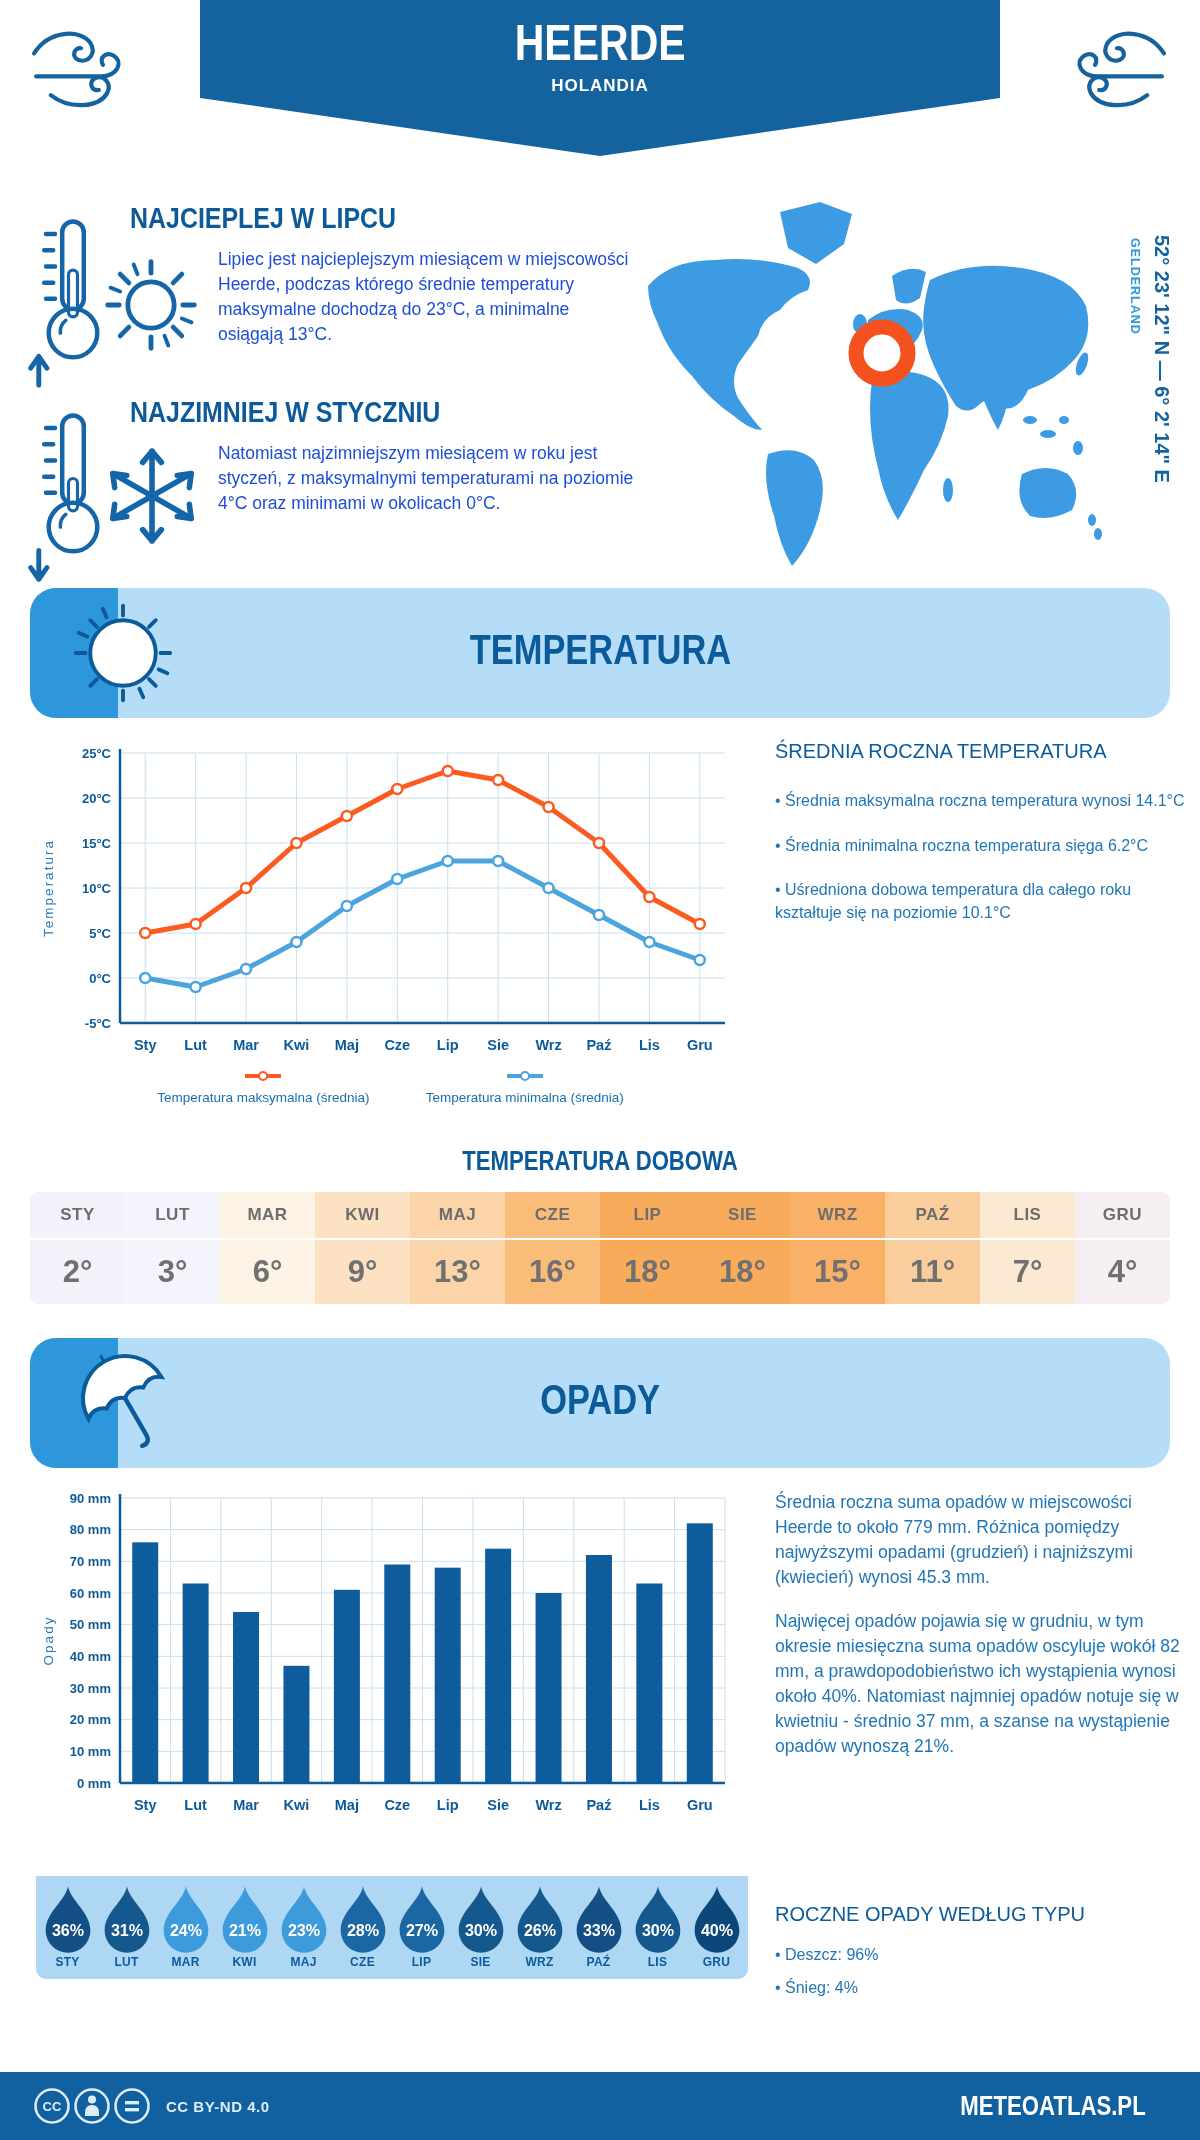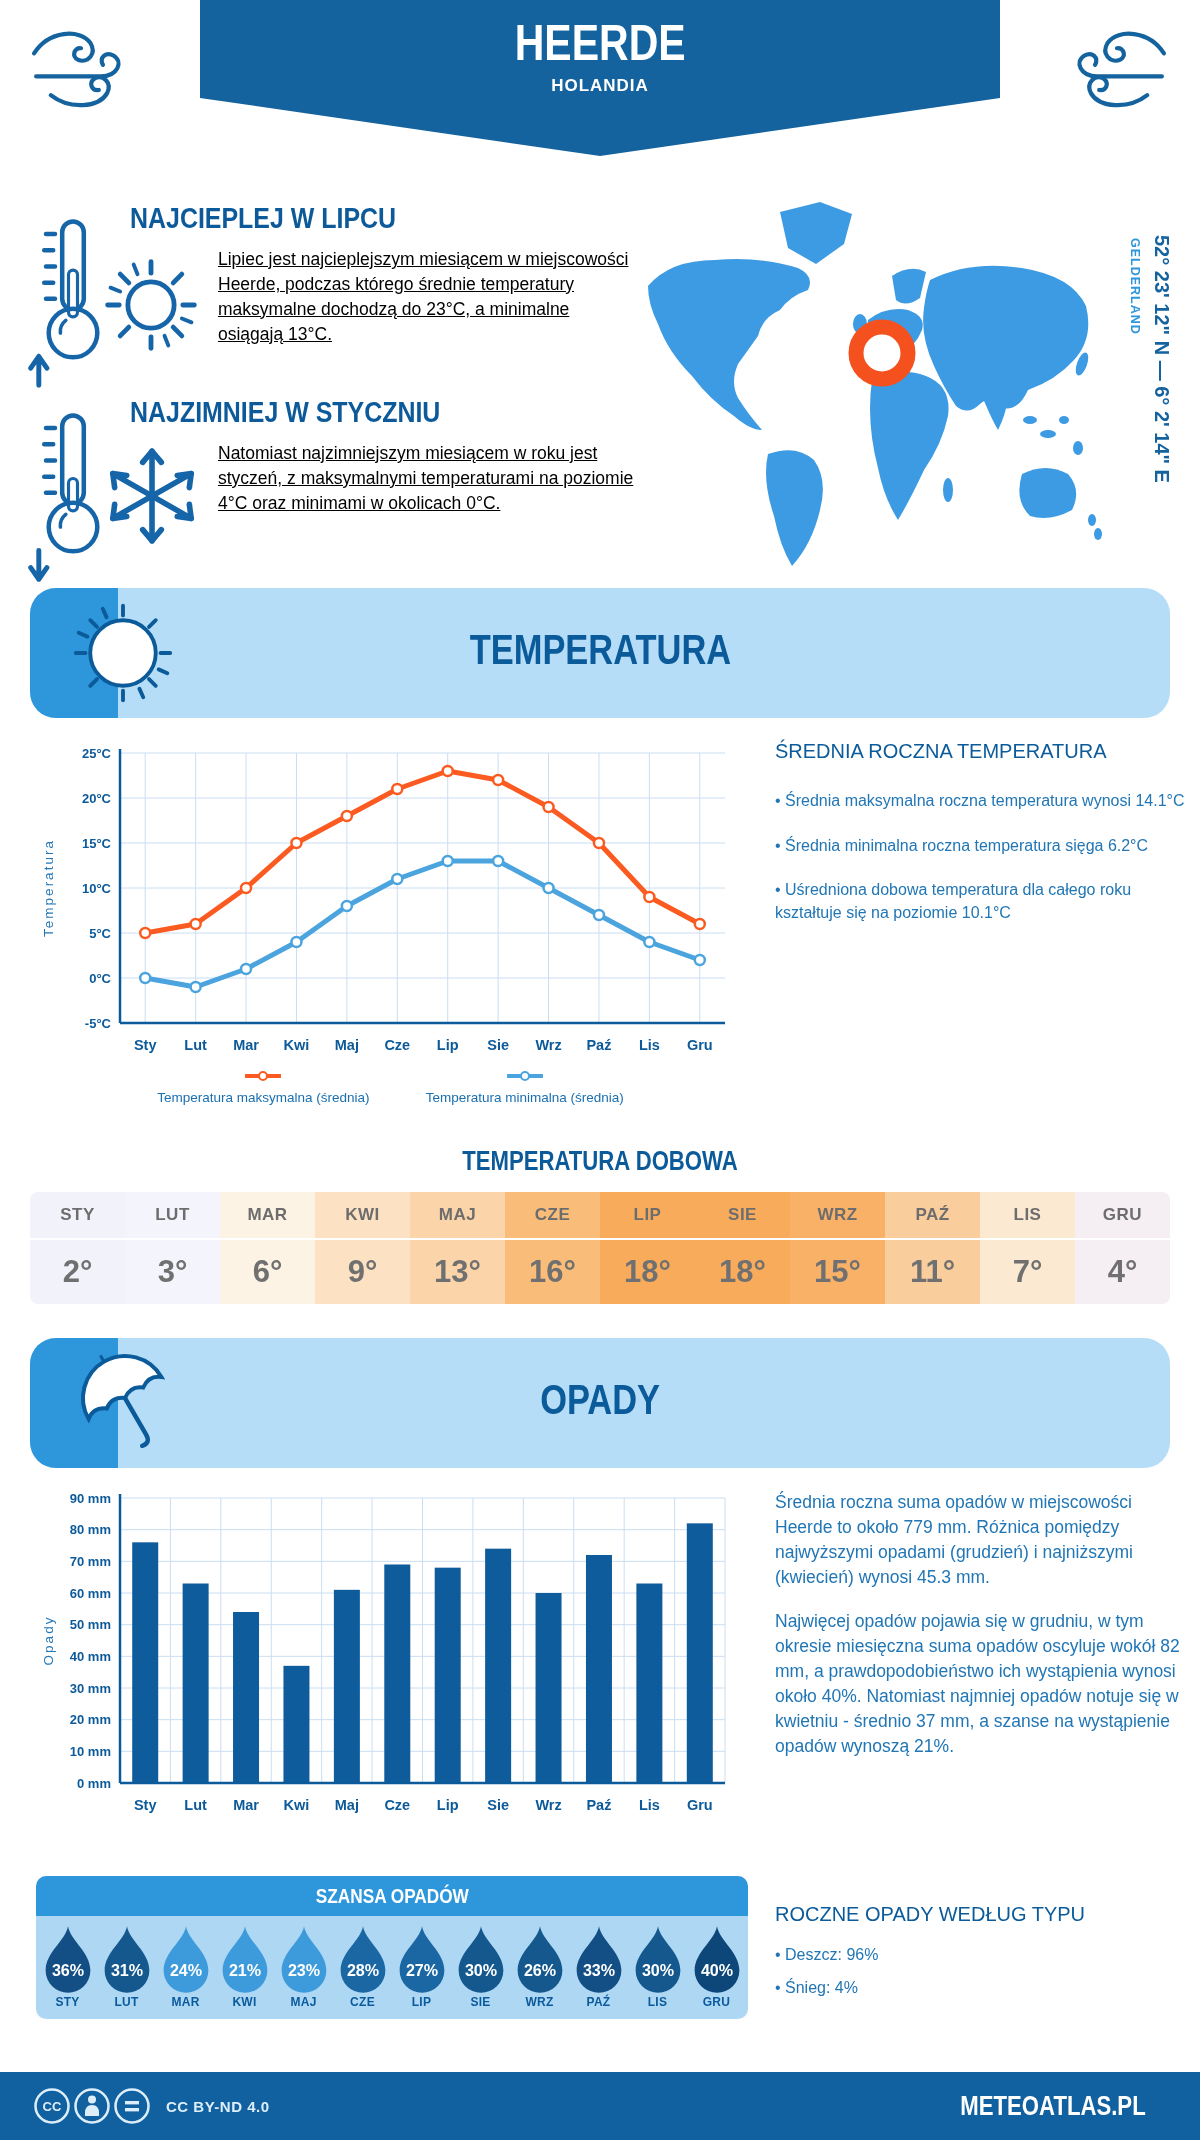--- a/index.html
+++ b/index.html
@@ -5,21 +5,21 @@
   html,body{margin:0;padding:0;background:#fff;}
   body{font-family:"Liberation Sans",sans-serif;}
   .page{position:relative;width:1200px;height:2140px;background:#fff;overflow:hidden;}
   .abs{position:absolute;}
   .cond{display:inline-block;transform:scaleX(.82);transform-origin:50% 50%;}
   .condL{display:inline-block;transform:scaleX(.86);transform-origin:0 50%;}
   .hdr-band{left:200px;top:0;width:800px;height:156px;}
   .hdr-title{left:200px;top:14px;width:800px;text-align:center;color:#fff;font-size:50px;font-weight:bold;}
   .hdr-sub{left:200px;top:76px;width:800px;text-align:center;color:#fff;font-size:17px;font-weight:bold;letter-spacing:1px;}
   .intro-title{font-size:29px;font-weight:bold;color:#0C5A9A;white-space:nowrap;}
-  .intro-text{font-size:17.5px;line-height:1.42;color:#000000;text-decoration:underline;}
+  .intro-text{font-size:17.5px;line-height:1.42;color:#1d4ed8;}
   .v-coords{left:1150px;top:235px;height:420px;writing-mode:vertical-rl;font-size:20px;font-weight:bold;color:#15639E;white-space:nowrap;}
   .v-region{left:1128px;top:238px;height:300px;writing-mode:vertical-rl;font-size:12.5px;font-weight:bold;color:#2E96DB;letter-spacing:1px;white-space:nowrap;}
   .banner{left:30px;top:588px;width:1140px;height:130px;background:#B5DDF8;border-radius:26px;}
   .banner .accent{position:absolute;left:0;top:0;width:88px;height:130px;background:#2E96DB;border-radius:26px 0 0 26px;}
   .banner .btitle{position:absolute;left:0;top:38px;width:100%;text-align:center;font-size:42px;font-weight:bold;color:#0B5A9A;}
   .sec-head{font-size:20px;font-weight:normal;color:#0B5A9A;}
   .bullet{font-size:16px;line-height:1.42;color:#2176B5;margin:6px 0 22px 0;}
   .para{font-size:17.5px;line-height:1.42;color:#2176B5;margin:0 0 20px 0;}
   .legend-row{display:flex;justify-content:center;gap:56px;align-items:center;}
   .legend-item{display:flex;align-items:center;gap:8px;font-size:13.5px;color:#1A6FB0;flex-direction:column;}
@@ -382,23 +382,20 @@
     <p class="para">Średnia roczna suma opadów w miejscowości Heerde to około 779 mm. Różnica pomiędzy najwyższymi opadami (grudzień) i najniższymi (kwiecień) wynosi 45.3 mm.</p>
     <p class="para">Najwięcej opadów pojawia się w grudniu, w tym okresie miesięczna suma opadów oscyluje wokół 82 mm, a prawdopodobieństwo ich wystąpienia wynosi około 40%. Natomiast najmniej opadów notuje się w kwietniu - średnio 37 mm, a szanse na wystąpienie opadów wynoszą 21%.</p>
   </div>
   <div class="abs sec-head" style="left:775px;top:1903px;width:410px">ROCZNE OPADY WEDŁUG TYPU</div>
   <div class="abs" style="left:775px;top:1938px;width:410px">
     <p class="bullet" style="margin-bottom:10px">• Deszcz: 96%</p>
     <p class="bullet">• Śnieg: 4%</p>
   </div>
 
   <div class="chance-panel abs">
-    <div class="chance-head">
-        <span class="cond">SZANSA OPADÓW</span>
-      </div>
     <div id="drops" class="chance-body">
         <div class="drop-cell">
           <svg width="52" height="69" viewBox="0 0 100 132" style="margin: 0px auto;">
             <path d="M50 4 C55 32 93 54 93 89 A43 43 0 0 1 7 89 C7 54 45 32 50 4 Z" fill="#134F85"></path>
             <text x="50" y="99" text-anchor="middle" font-size="31" font-weight="bold" fill="#fff" font-family="Liberation Sans,sans-serif">36%</text>
           </svg>
           <div class="mon">STY</div>
         </div>
         <div class="drop-cell">
           <svg width="52" height="69" viewBox="0 0 100 132" style="margin: 0px auto;">

